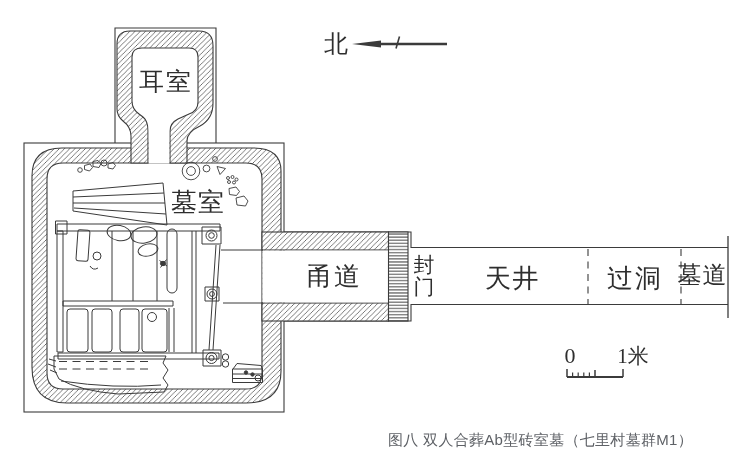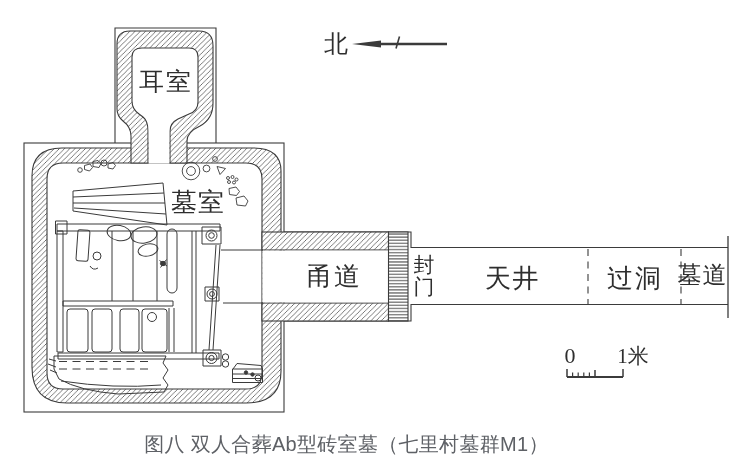--- a/index.html
+++ b/index.html
@@ -1,20 +1,20 @@
 <!DOCTYPE html>
 <html><head>
 <meta charset="utf-8">
 <style>
   html,body{margin:0;padding:0;background:#fff;}
   #stage{position:relative;width:745px;height:467px;background:#fff;overflow:hidden;
          font-family:"Liberation Sans",sans-serif;}
   #plan-svg{position:absolute;left:0;top:0;}
-  #caption{position:absolute;left:0;top:431px;width:693px;text-align:center;
-           font-size:20px;letter-spacing:0.3px;color:#5e6166;
+  #caption{position:absolute;left:0;top:431px;width:693px;text-align:right;
+           font-size:15px;letter-spacing:0.3px;color:#5e6166;
            font-family:"Liberation Sans",sans-serif;}
   .plan-label{font-family:"Liberation Serif",serif;fill:#2e2e2e;}
 </style>
 </head>
 <body>
 
 <div id="stage">
   <svg id="plan-svg" width="745" height="425" viewBox="0 0 745 425">
     <defs>
       <pattern id="hatch" patternUnits="userSpaceOnUse" width="5.2" height="5.2">

